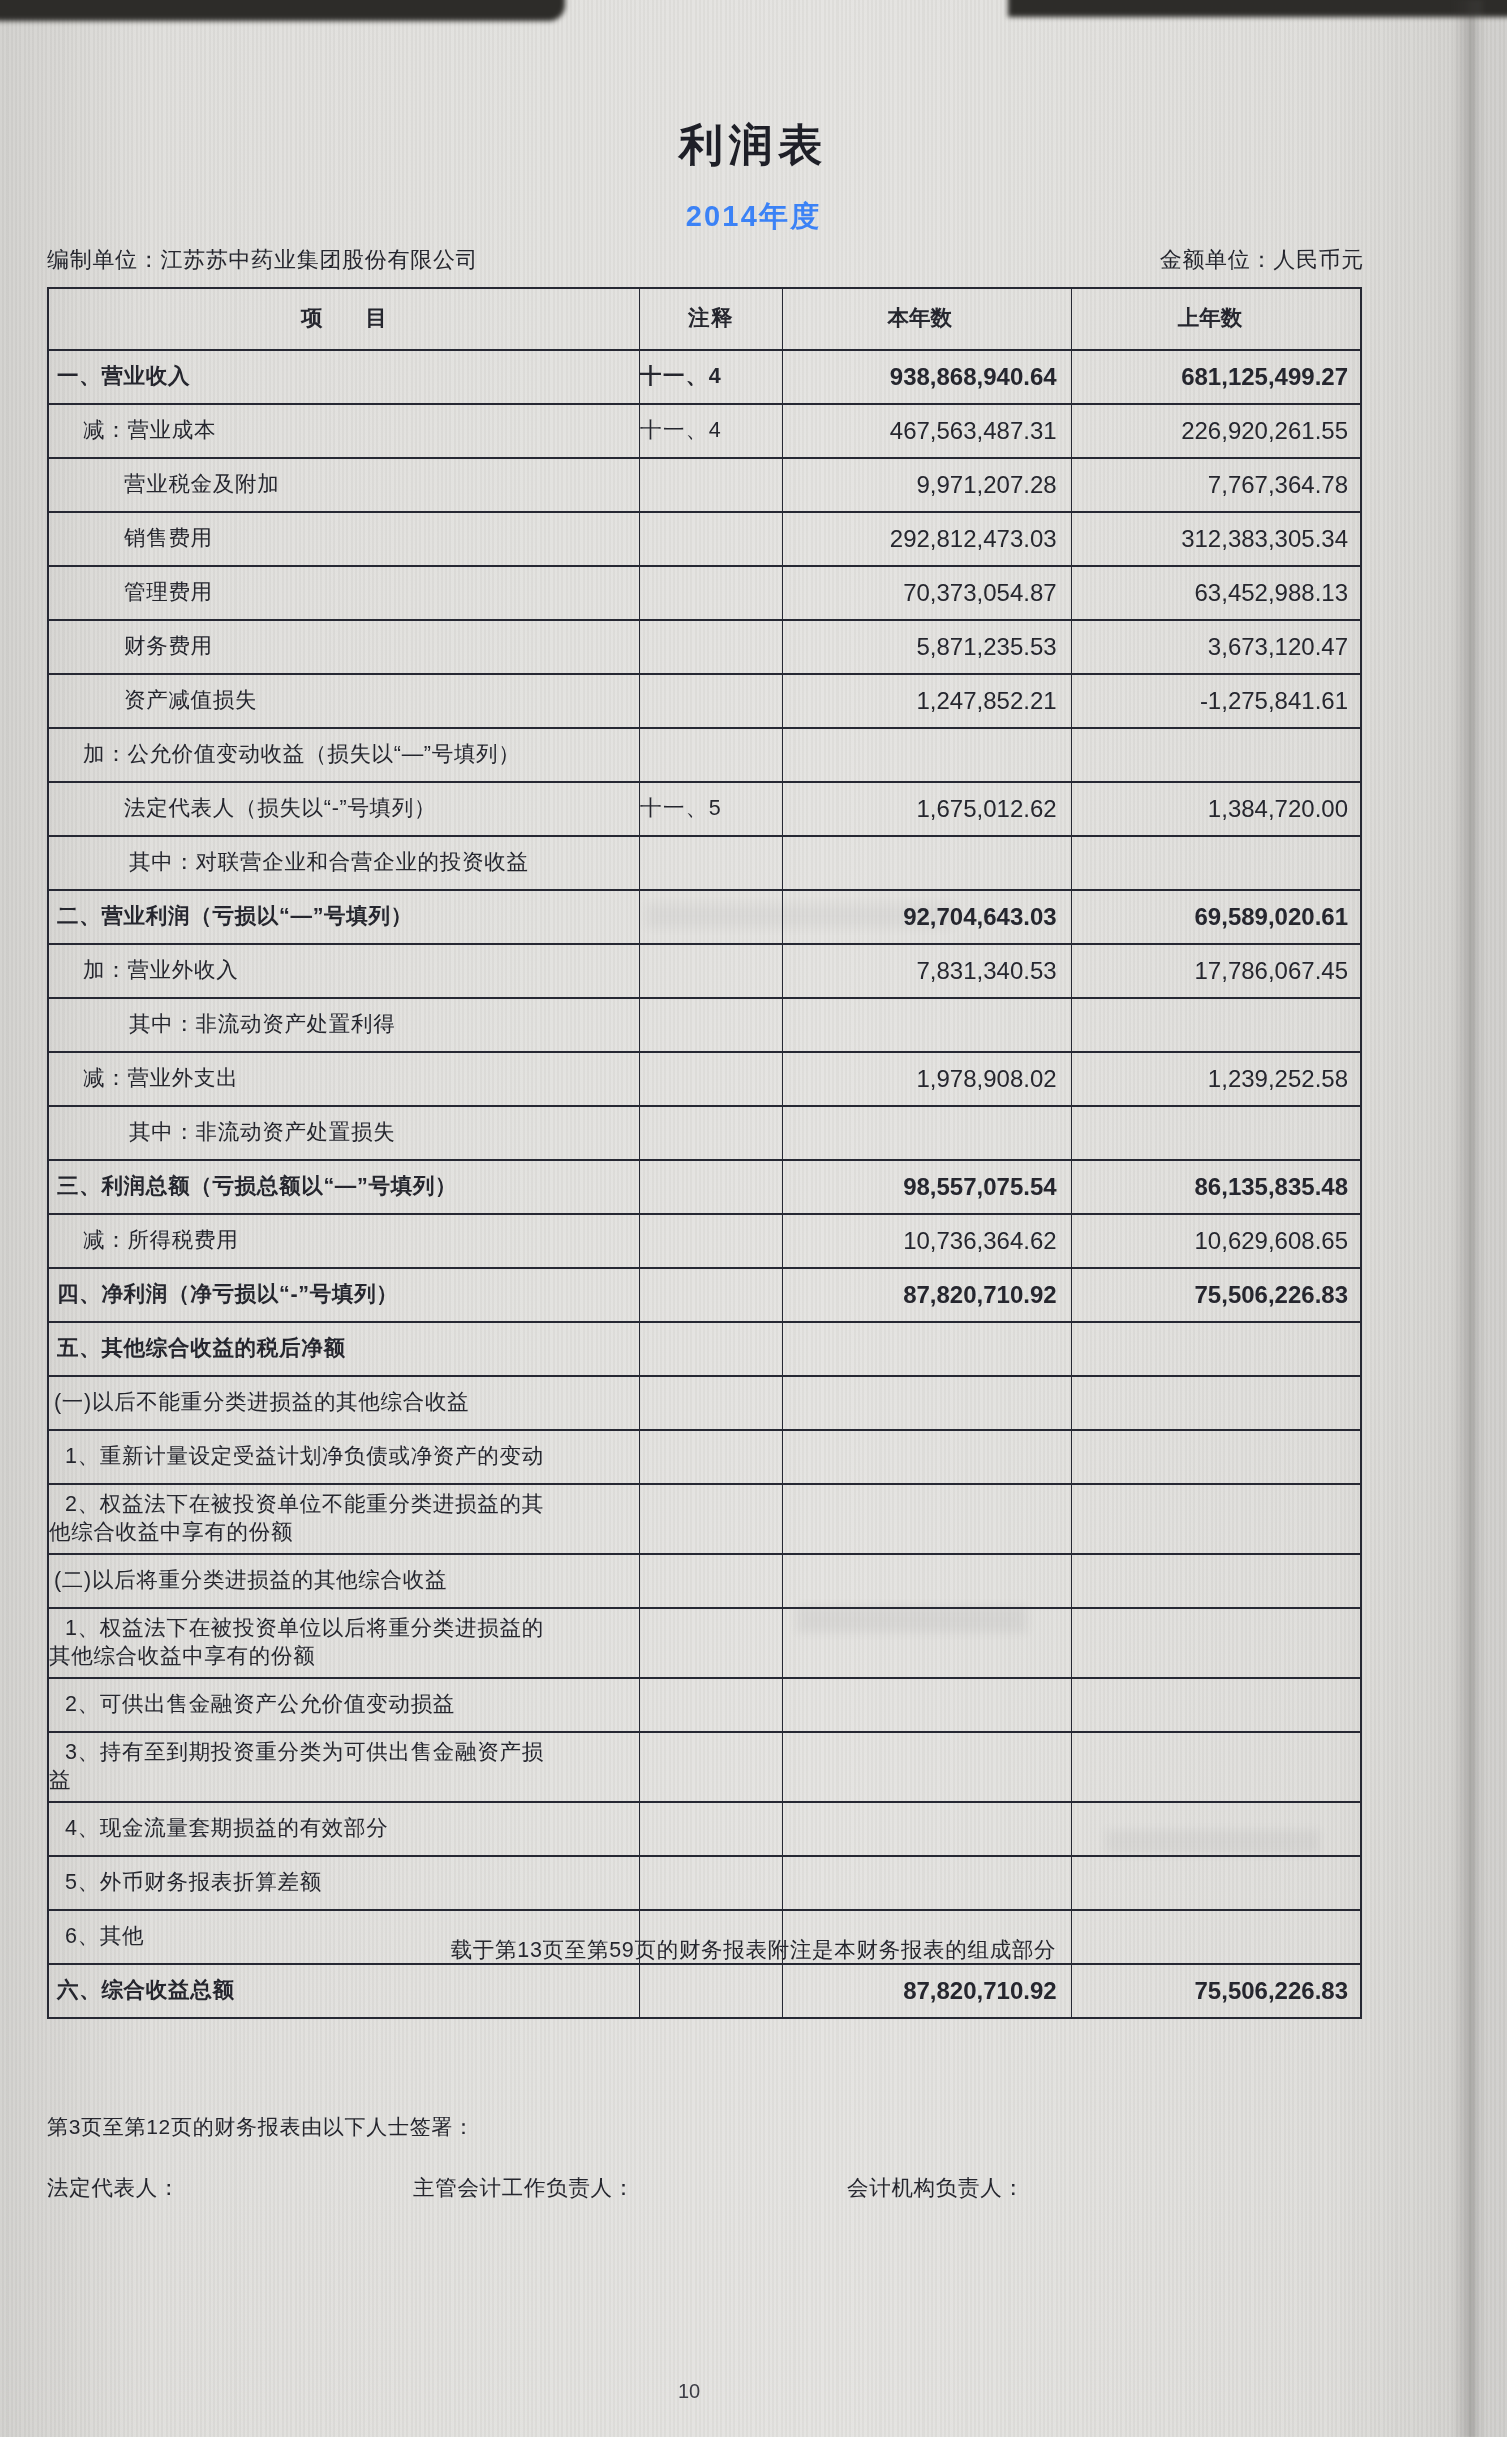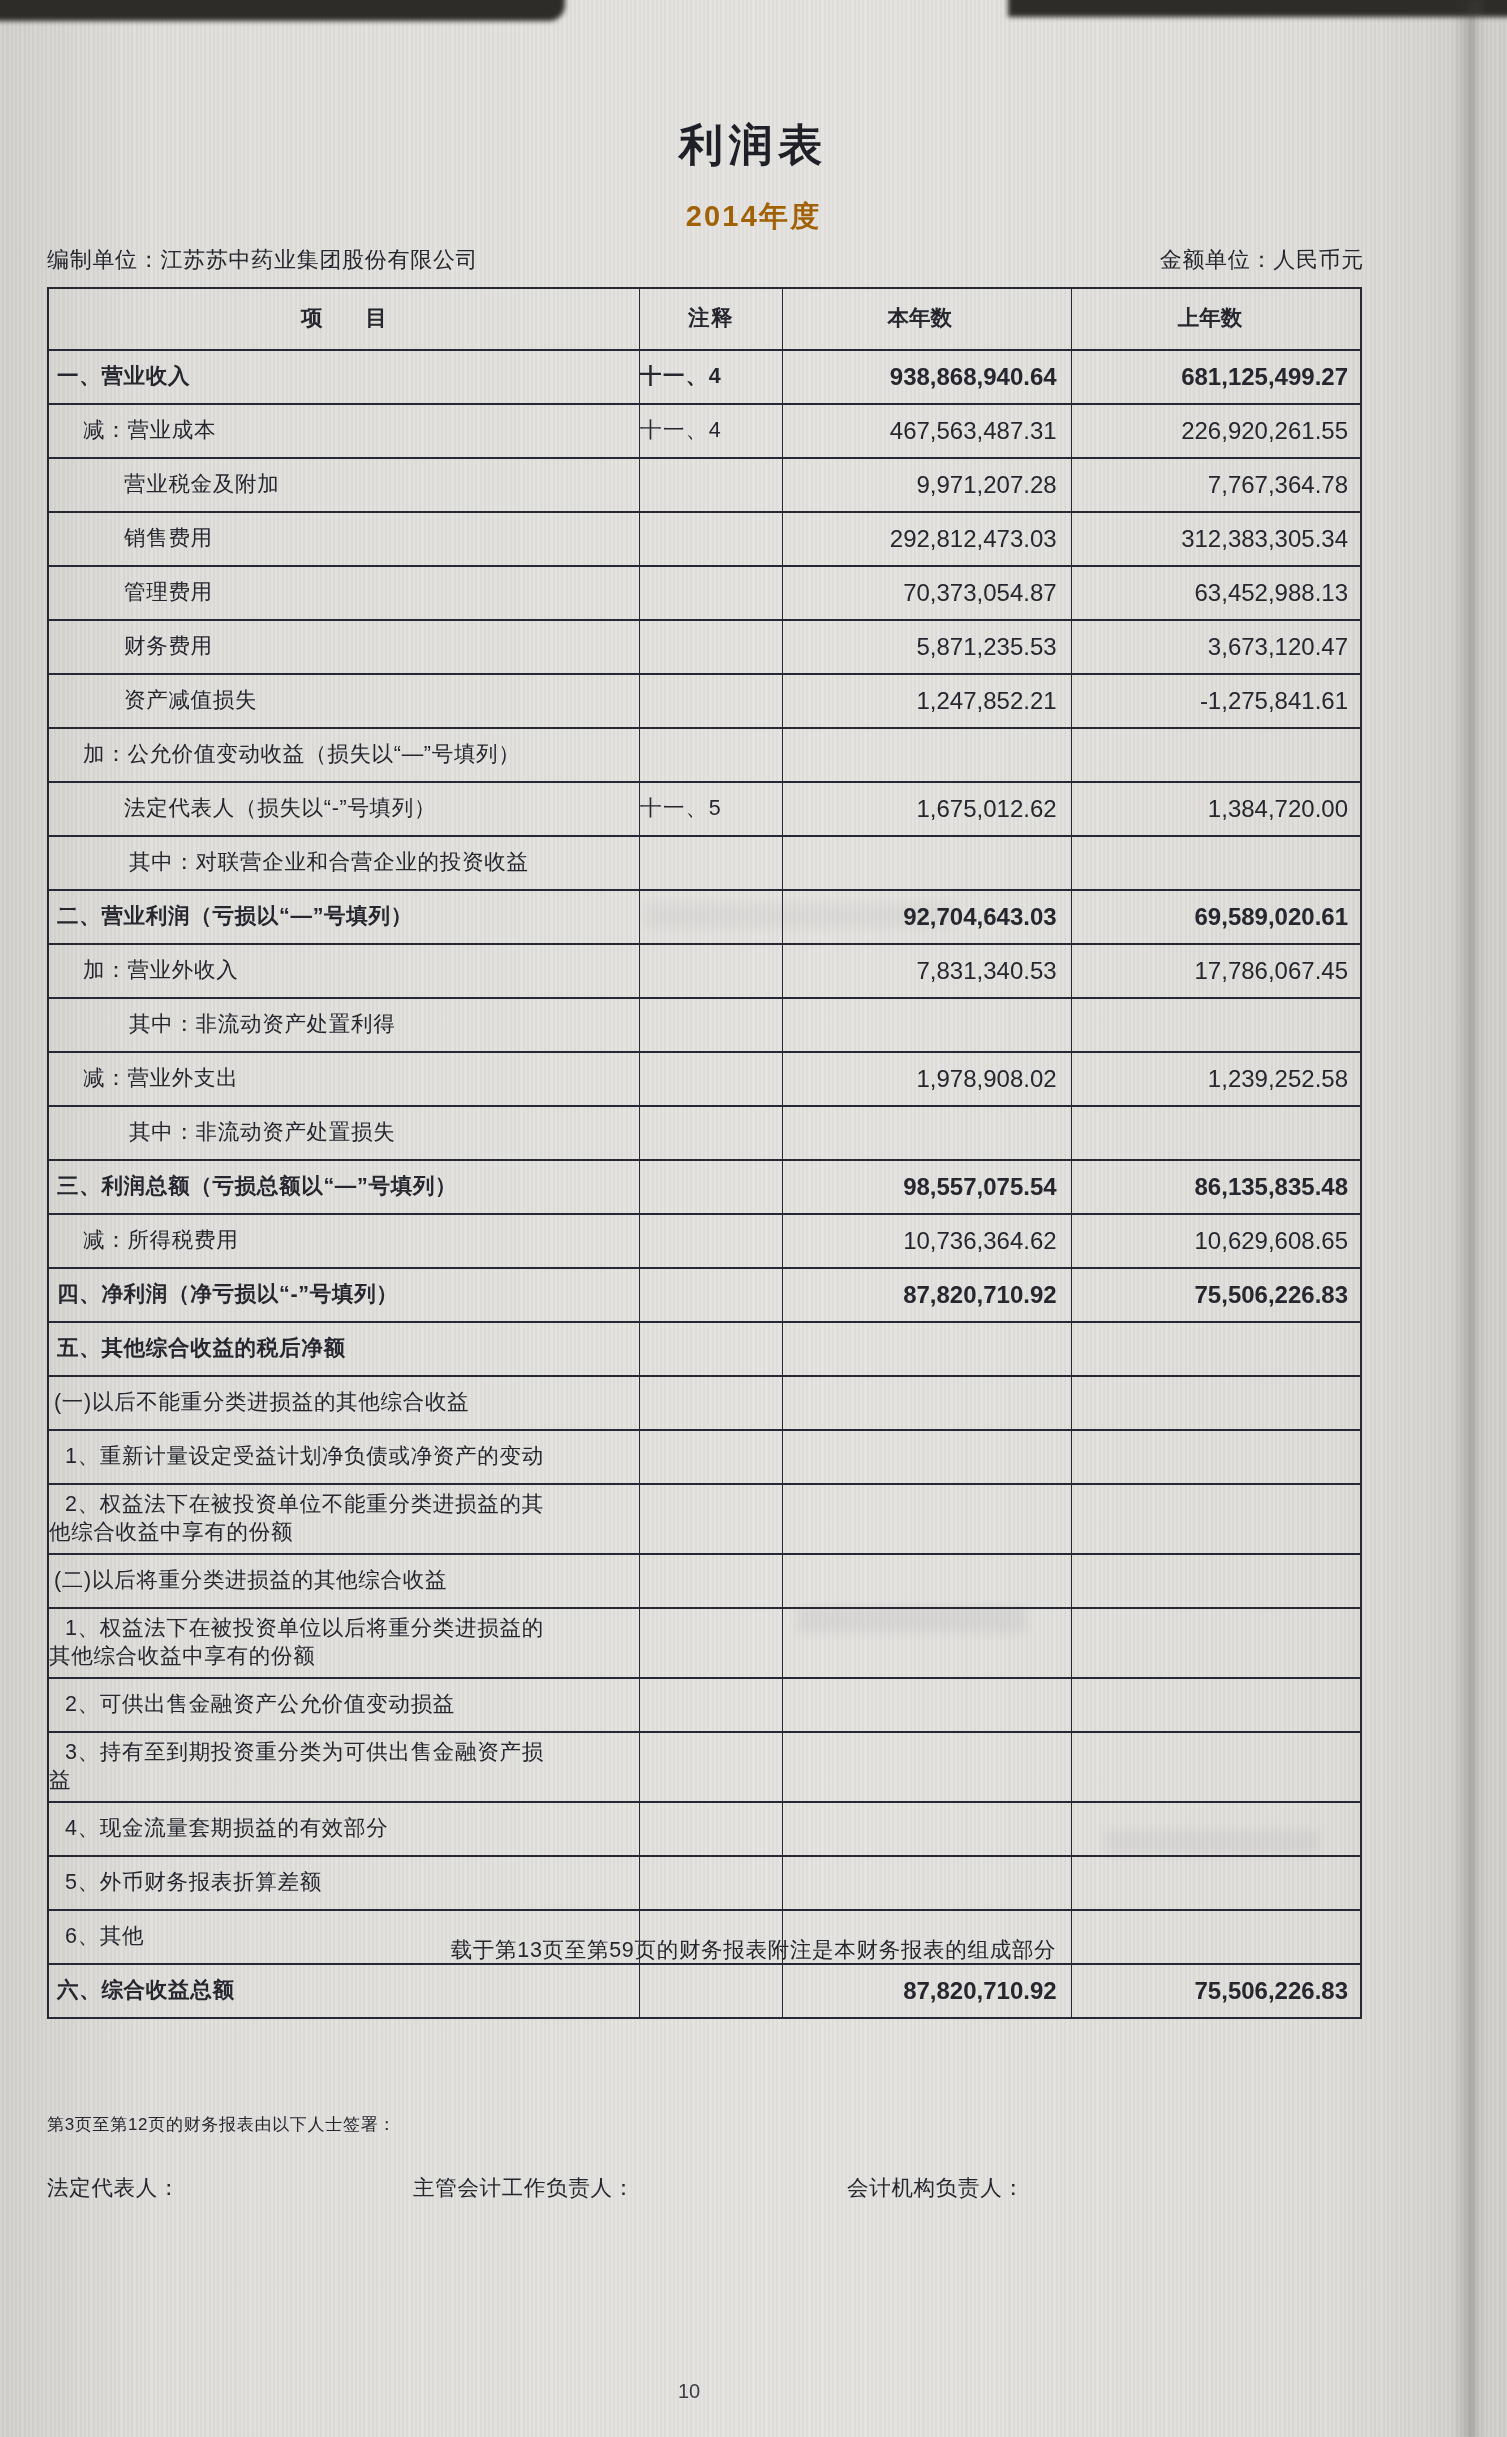--- a/index.html
+++ b/index.html
@@ -28,21 +28,21 @@
     filter:blur(1.4px);}
   .ghost{position:absolute;background:#4a4a52;filter:blur(5px);}
   .g1{left:797px;top:1606px;width:230px;height:27px;opacity:.07;}
   .g2{left:1105px;top:1830px;width:215px;height:24.4px;opacity:.06;}
   .g3{left:646px;top:904px;width:309px;height:24.4px;opacity:.05;}
 
   
   .doc-title{position:absolute;top:116px;left:0;width:100%;text-align:center;
     font-size:44px;font-weight:700;letter-spacing:5.7px;color:#1e1f27;}
   .doc-subtitle{position:absolute;top:197px;left:0;width:100%;text-align:center;
-    font-size:29px;font-weight:700;letter-spacing:2.2px;color:#a16207;}
+    font-size:29px;font-weight:700;letter-spacing:2.2px;color:#3b82f6;}
   .meta-row{position:absolute;top:245px;left:47px;width:1317px;
     display:flex;justify-content:space-between;font-size:22px;letter-spacing:0.7px;}
 
   
   .fin-table{position:absolute;left:47px;top:287px;width:1311px;border:2.9px solid var(--line);}
   .thead{display:grid;grid-template-columns:590px 143px 289px 289px;
     height:60px;border-bottom:2.9px solid var(--line);font-weight:700;font-size:22px;}
   .thead .cell{display:flex;align-items:center;justify-content:center;}
   .row{display:grid;grid-template-columns:590px 143px 289px 289px;min-height:52px;border-top:2.2px solid var(--line);}
   .row:first-child{border-top:none;}
@@ -51,21 +51,21 @@
   .cell{display:flex;align-items:center;font-size:21.5px;line-height:1.28;overflow:hidden;}
   .c-note,.c-cur,.c-prev{border-left:1.4px solid var(--line);}
   .c-item .lbl{display:block;width:100%;white-space:pre-line;letter-spacing:0.7px;padding-right:4.3px;}
   .c-note{letter-spacing:1.4px;}
   .c-cur{justify-content:flex-end;padding-right:14.4px;}
   .c-prev{justify-content:flex-end;padding-right:12px;}
   .num{font-size:24px;letter-spacing:0px;}
 
   
   .footer-note{position:absolute;top:1935px;left:0;width:100%;text-align:center;font-size:21.5px;letter-spacing:0.7px;}
-  .sign-line{position:absolute;top:2113px;left:47px;font-size:17px;letter-spacing:0.7px;}
+  .sign-line{position:absolute;top:2113px;left:47px;font-size:21px;letter-spacing:0.7px;}
   .sig{position:absolute;top:2173px;font-size:21.5px;letter-spacing:0.7px;}
   .sig-1{left:47px;}
   .sig-2{left:413px;}
   .sig-3{left:847px;}
   .page-number{position:absolute;top:2380px;left:646px;width:86px;text-align:center;font-size:20px;color:#3c3d46;}
 </style>
 </head>
 <body>
 
 <div class="blob-l"></div>

